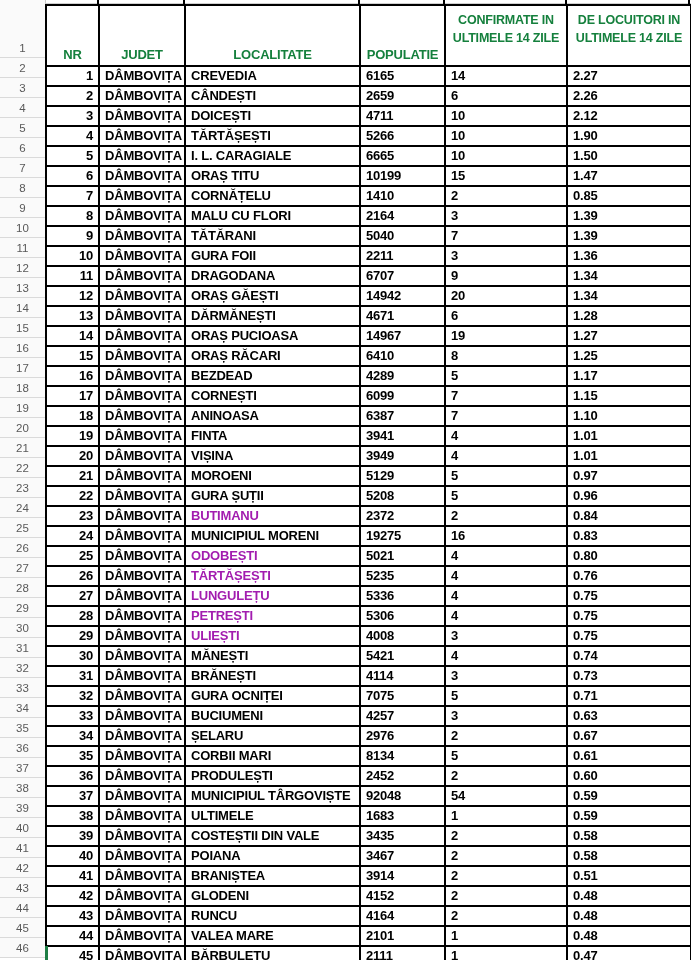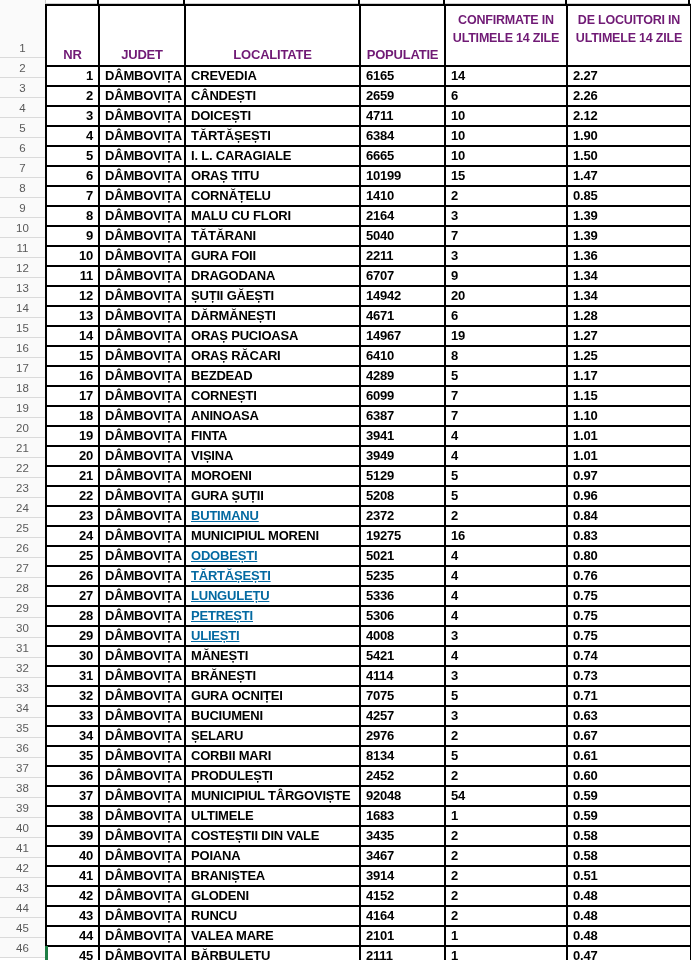--- a/index.html
+++ b/index.html
@@ -21,31 +21,31 @@
     display:flex;align-items:center;justify-content:center;
     font-size:11.5px;color:#595959;
   }
   .gcell.first{height:58px;align-items:flex-end;padding-bottom:3px;}
   
   table{border-collapse:collapse;table-layout:fixed;width:645px;margin-top:4px;}
   col.w-nr{width:53px;}col.w-judet{width:86px;}col.w-localitate{width:175px;}
   col.w-populatie{width:85px;}col.w-confirmate{width:122px;}col.w-rata{width:124px;}
   th,td{border:2px solid #000;overflow:hidden;white-space:nowrap;box-sizing:content-box;}
   th{
-    height:51px;font-weight:bold;font-size:13px;color:#701a75;
+    height:51px;font-weight:bold;font-size:13px;color:#15803d;
     vertical-align:bottom;text-align:center;padding:0 2px 3px 2px;letter-spacing:-0.2px;
   }
   th.tall{vertical-align:top;padding-top:5px;line-height:1.45;font-size:12.5px;}
   td{
     height:18px;line-height:18px;font-weight:bold;font-size:13px;color:#000;
     padding:0 4px;letter-spacing:-0.2px;
   }
   td.c-nr{text-align:right;padding-right:5px;}
   td.c-left{text-align:left;padding-left:5px;}
-  td.muted{color:#0369a1;text-decoration:underline;}
+  td.muted{color:#a21caf;}
   .selection-marker{position:absolute;width:3px;background:#1e7e45;}
 </style>
 </head>
 <body>
 
 <div class="sheet">
 
   <div class="top-gridline"></div>
   <div class="stub gray" style="left:45px"></div>
   <div class="stub" style="left:97px"></div>
@@ -152,21 +152,21 @@
             <td class="c-left">DÂMBOVIȚA</td>
             <td class="c-left">DOICEȘTI</td>
             <td class="c-left">4711</td>
             <td class="c-left">10</td>
             <td class="c-left">2.12</td>
           </tr>
           <tr>
             <td class="c-nr">4</td>
             <td class="c-left">DÂMBOVIȚA</td>
             <td class="c-left">TĂRTĂȘEȘTI</td>
-            <td class="c-left">6384</td>
+            <td class="c-left">5266</td>
             <td class="c-left">10</td>
             <td class="c-left">1.90</td>
           </tr>
           <tr>
             <td class="c-nr">5</td>
             <td class="c-left">DÂMBOVIȚA</td>
             <td class="c-left">I. L. CARAGIALE</td>
             <td class="c-left">6665</td>
             <td class="c-left">10</td>
             <td class="c-left">1.50</td>
@@ -215,21 +215,21 @@
             <td class="c-nr">11</td>
             <td class="c-left">DÂMBOVIȚA</td>
             <td class="c-left">DRAGODANA</td>
             <td class="c-left">6707</td>
             <td class="c-left">9</td>
             <td class="c-left">1.34</td>
           </tr>
           <tr>
             <td class="c-nr">12</td>
             <td class="c-left">DÂMBOVIȚA</td>
-            <td class="c-left">ȘUȚII GĂEȘTI</td>
+            <td class="c-left">ORAȘ GĂEȘTI</td>
             <td class="c-left">14942</td>
             <td class="c-left">20</td>
             <td class="c-left">1.34</td>
           </tr>
           <tr>
             <td class="c-nr">13</td>
             <td class="c-left">DÂMBOVIȚA</td>
             <td class="c-left">DĂRMĂNEȘTI</td>
             <td class="c-left">4671</td>
             <td class="c-left">6</td>

